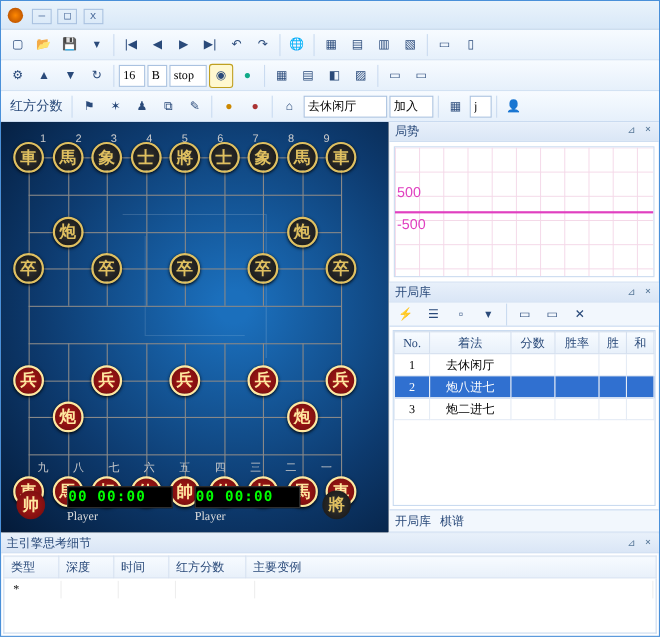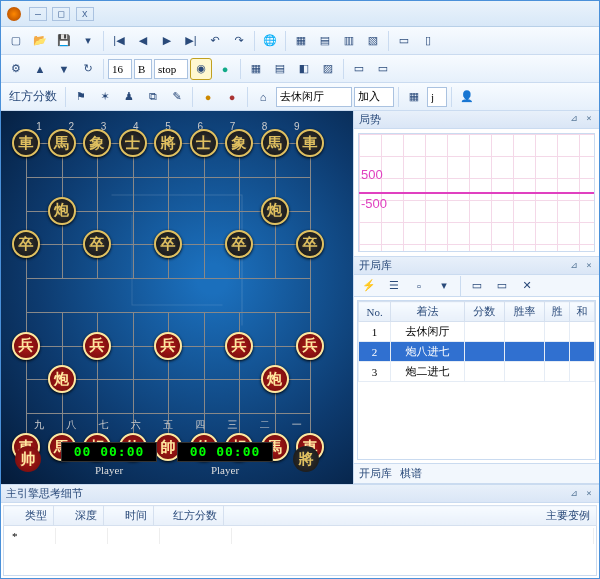--- a/index.html
+++ b/index.html
@@ -22,21 +22,21 @@
 .boardbg:after { content:""; position:absolute; left:50%; top:40%; width:90px; height:90px; border:1px solid rgba(255,255,255,.12); border-right:none; border-top:none; transform:translate(-50%,-50%); }
 .board { position: absolute; left: 10px; top: 10px; width: 320px; height: 350px; }
 .colnums { display: flex; justify-content: space-around; width: 290px; margin-left: 12px; color: #ccc; font: 10px Arial; }
 .grid { position: absolute; left: 15px; top: 22px; width: 284px; height: 304px; }
 .gl { position: absolute; background: #888; }
 .piece { position: absolute; width: 28px; height: 28px; border-radius: 14px; transform: translate(-14px,-14px); display: flex; align-items: center; justify-content: center; font: bold 15px KaiTi, serif; box-shadow: 0 1px 3px #000; border: 2px solid; }
 .pb { background: radial-gradient(#333,#151515); color: #e0c060; border-color: #e0c060; }
 .pr { background: radial-gradient(#b01818,#6b0c0c); color: #ffe8a0; border-color: #ffe8a0; }
 .bottomnums { position: absolute; bottom: 52px; left: 22px; display: flex; justify-content: space-around; width: 290px; color: #ccc; font: 10px SimSun; }
 .clocks { position: absolute; bottom: 8px; left: 14px; display: flex; gap: 20px; align-items: center; }
-.clockblk { text-align: center; }
+.clockblk { text-align: left; }
 .clocktime { width: 96px; height: 20px; background: #000; border: 1px solid #333; color: #0f0; font: bold 13px monospace; letter-spacing: 1px; line-height: 18px; }
 .clocklbl { color: #ddd; font: 11px Georgia; margin-top: 2px; }
 .genbtn { width: 26px; height: 26px; border-radius: 13px; display: flex; align-items: center; justify-content: center; font: bold 15px KaiTi; }
 .right { flex: 1; display: flex; flex-direction: column; border-left: 1px solid #cadbf0; }
 .panel { display: flex; flex-direction: column; border-bottom: 1px solid #cadbf0; }
 .panelhead { height: 18px; background: linear-gradient(#e8f0fa,#dae6f6); border-bottom: 1px solid #cadbf0; display: flex; align-items: center; padding: 0 5px; color: #2a4a7a; font-size: 11px; position: relative; }
 .panelhead .pctl { position: absolute; right: 4px; display: flex; gap: 3px; }
 .panelhead .pctl span { width: 12px; height: 12px; text-align: center; font: 9px monospace; color: #5a7a9a; cursor: pointer; }
 .chart { height: 120px; background: #fff; position: relative; margin: 4px; border: 1px solid #cadbf0; overflow:hidden; }
 .chartgrid { position: absolute; inset: 0; background-image: linear-gradient(#f4d8e8 1px, transparent 1px), linear-gradient(90deg, #f4d8e8 1px, transparent 1px); background-size: 22px 22px; }
@@ -44,21 +44,21 @@
 .chartlbl { position: absolute; left: 2px; color: #e040c0; font: 13px Arial; }
 .openinghdr { height: 22px; background: #f2f7fd; border-bottom: 1px solid #cadbf0; display: flex; align-items: center; gap: 3px; padding: 0 4px; }
 .opentable { flex: 1; overflow: auto; margin: 3px; border: 1px solid #cadbf0; background: #fff; }
 .opentable table { width: 100%; border-collapse: collapse; font: 11px SimSun; }
 .opentable th { background: linear-gradient(#f7fbff,#e8f0fa); border: 1px solid #d5e0ef; padding: 2px 3px; font-weight: normal; color: #2a4a7a; }
 .opentable td { border: 1px solid #e5ecf5; padding: 2px 4px; text-align: center; }
 .opentable tr.sel td { background: #3070d0; color: #fff; }
 .tabbar { height: 20px; background: #f2f7fd; display: flex; align-items: center; padding: 0 5px; gap: 8px; font-size: 11px; color: #2a4a7a; border-top: 1px solid #cadbf0; }
 .bottom { border-top: 1px solid #cadbf0; }
 .thinkpanel { margin: 2px; }
-.thinkhead th { background: linear-gradient(#f7fbff,#e8f0fa); border: 1px solid #d5e0ef; padding: 2px 6px; font: 11px SimSun; color: #2a4a7a; font-weight: normal; text-align: right; }
+.thinkhead th { background: linear-gradient(#f7fbff,#e8f0fa); border: 1px solid #d5e0ef; padding: 2px 6px; font: 11px SimSun; color: #2a4a7a; font-weight: normal; text-align: left; }
 .thinkbody { height: 50px; background: #fff; border: 1px solid #cadbf0; border-top: none; }
 .thinkbody td { padding: 2px 6px; border-right: 1px solid #eee; font: 11px SimSun; }
 .status { height: 20px; background: #eaf2fb; border-top: 1px solid #cadbf0; display: flex; justify-content: flex-end; align-items: center; padding: 0 8px; color: #2a4a7a; font-size: 11px; }
 </style>
 </head>
 <body>
 
 <div class="window">
   <div class="titlebar">
     <div class="logo"></div>

